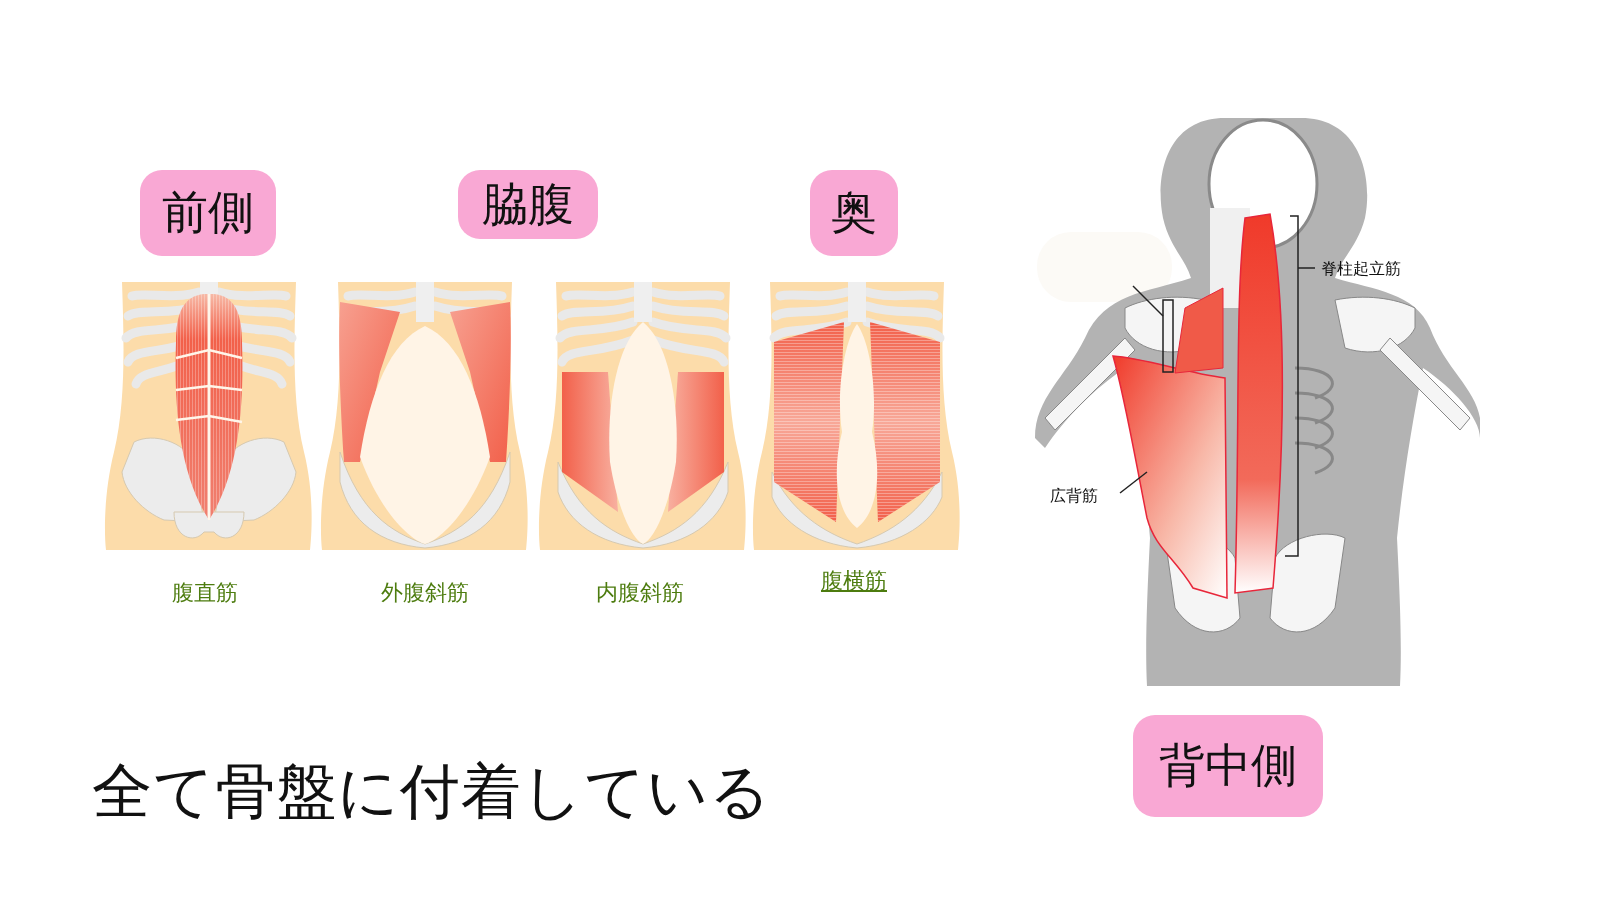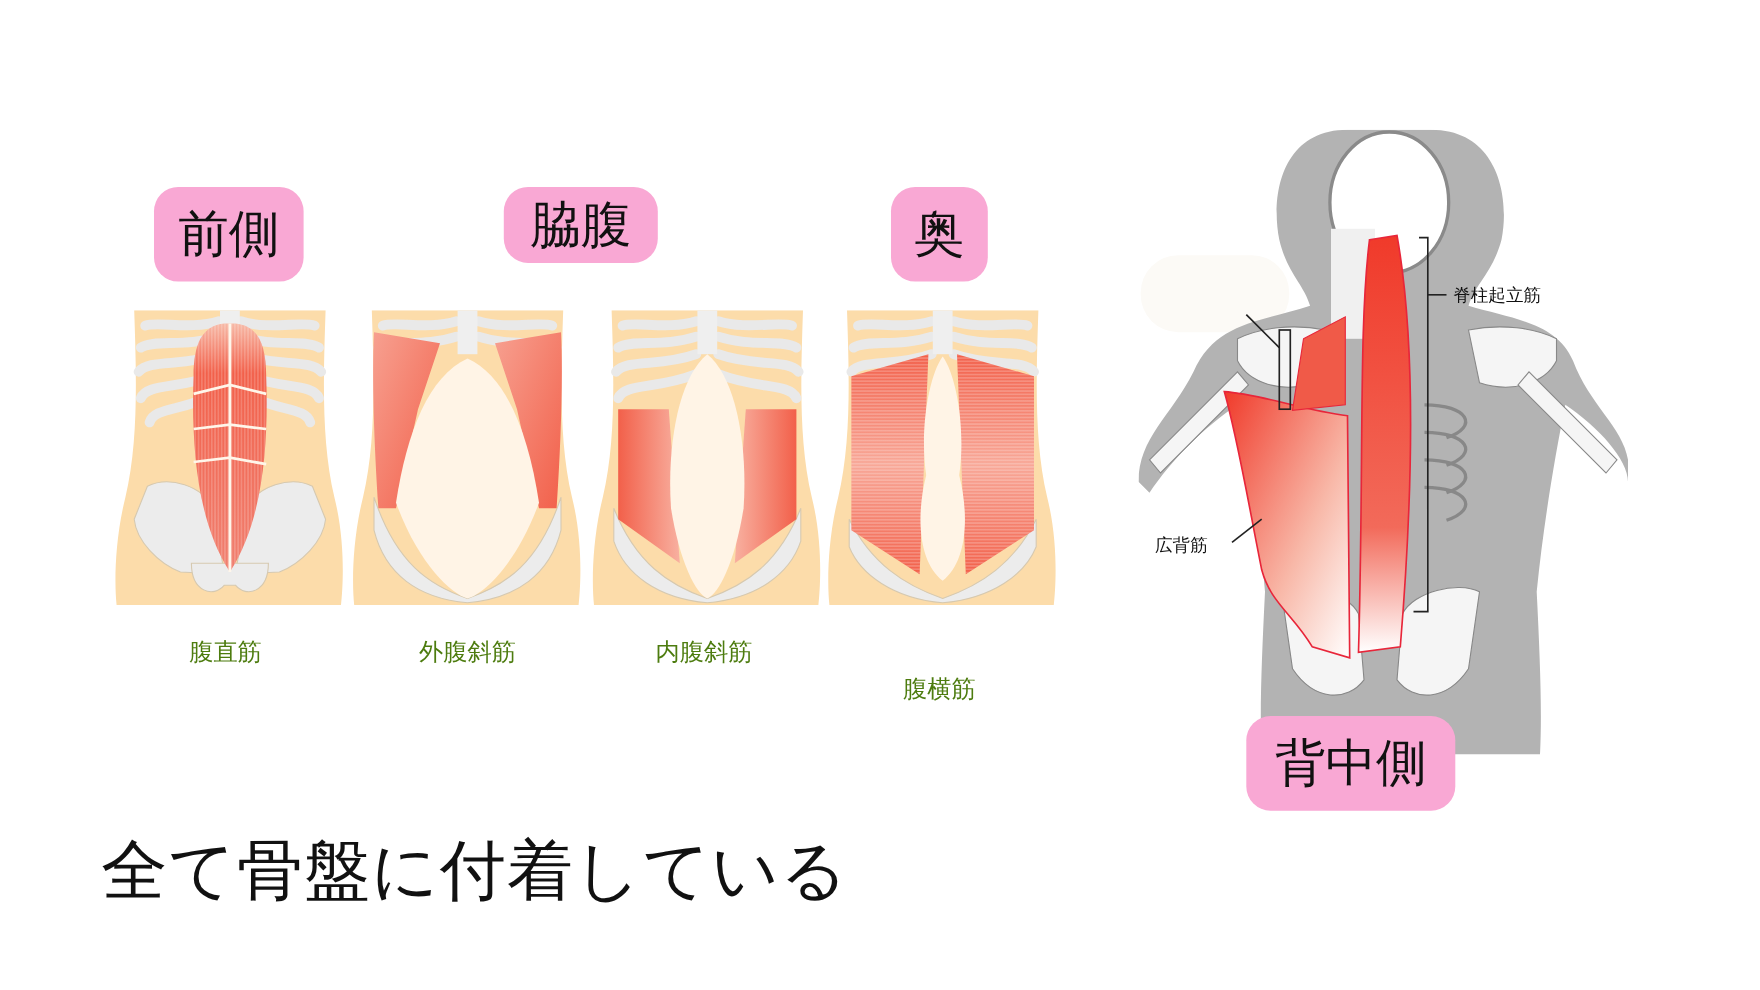--- a/index.html
+++ b/index.html
@@ -152,21 +152,21 @@
         <line x1="0" y1="1.5" x2="6" y2="1.5" stroke="#ffffff" stroke-opacity="0.4" stroke-width="0.8"></line>
       </pattern>
     </defs>
     <path d="M22 60 L92 40 L84 240 L22 200Z" fill="url(#tg)"></path>
     <path d="M188 60 L118 40 L126 240 L188 200Z" fill="url(#tg)"></path>
     <path d="M22 60 L92 40 L84 240 L22 200Z" fill="url(#hstripe)"></path>
     <path d="M188 60 L118 40 L126 240 L188 200Z" fill="url(#hstripe)"></path>
     <path d="M105 42 C92 60 84 110 90 150 C80 190 84 230 105 246 C126 230 130 190 120 150 C126 110 118 60 105 42Z" fill="#fff4e6"></path>
   </svg>
 </div>
-<div class="caption" style="left:754px;top:612px;">腹横筋</div>
+<div class="caption" style="left:754px;top:566px;text-decoration:underline;">腹横筋</div>
 
 <div class="ghost"></div>
 <div class="back">
   <svg viewBox="0 0 445 568">
 
     <path d="M190 0 C130 0 120 60 128 100 C135 130 150 140 156 160 C110 175 70 175 50 220 C30 260 0 280 0 320 L10 330 C30 300 60 270 90 250 C100 300 110 360 115 420 C112 480 110 530 112 568 H365 C367 530 365 480 362 420 C368 360 378 300 388 250 C418 270 445 300 445 320 V300 C440 270 410 250 395 210 C380 175 340 172 300 160 C306 140 322 130 330 100 C338 60 326 0 266 0Z" fill="#b3b3b3"></path>
     <ellipse cx="228" cy="66" rx="54" ry="64" fill="#ffffff" stroke="#8a8a8a" stroke-width="3"></ellipse>
 
     <path d="M90 190 C110 180 140 176 170 182 L160 230 C130 240 100 230 90 210Z" fill="#f5f5f5" stroke="#888"></path>
     <path d="M380 190 C360 180 330 176 300 182 L310 230 C340 240 370 230 380 210Z" fill="#f5f5f5" stroke="#888"></path>
@@ -205,17 +205,17 @@
 
     <path d="M255 98 H263 V438 H250" fill="none" stroke="#222" stroke-width="1.5"></path>
     <line x1="263" y1="150" x2="280" y2="150" stroke="#222" stroke-width="1.5"></line>
 
     <line x1="85" y1="375" x2="112" y2="354" stroke="#222" stroke-width="1.5"></line>
   </svg>
 </div>
 <div class="lbl" style="left:1321px;top:259px;">脊柱起立筋</div>
 <div class="lbl" style="left:1050px;top:486px;">広背筋</div>
 
-<div class="tag" style="left:1133px;top:651px;width:190px;height:86px;">
+<div class="tag" style="left:1133px;top:715px;width:190px;height:102px;">
   <span>背中側</span>
 </div>
 
 <div class="statement">全て骨盤に付着している</div>
 
 </body></html>

